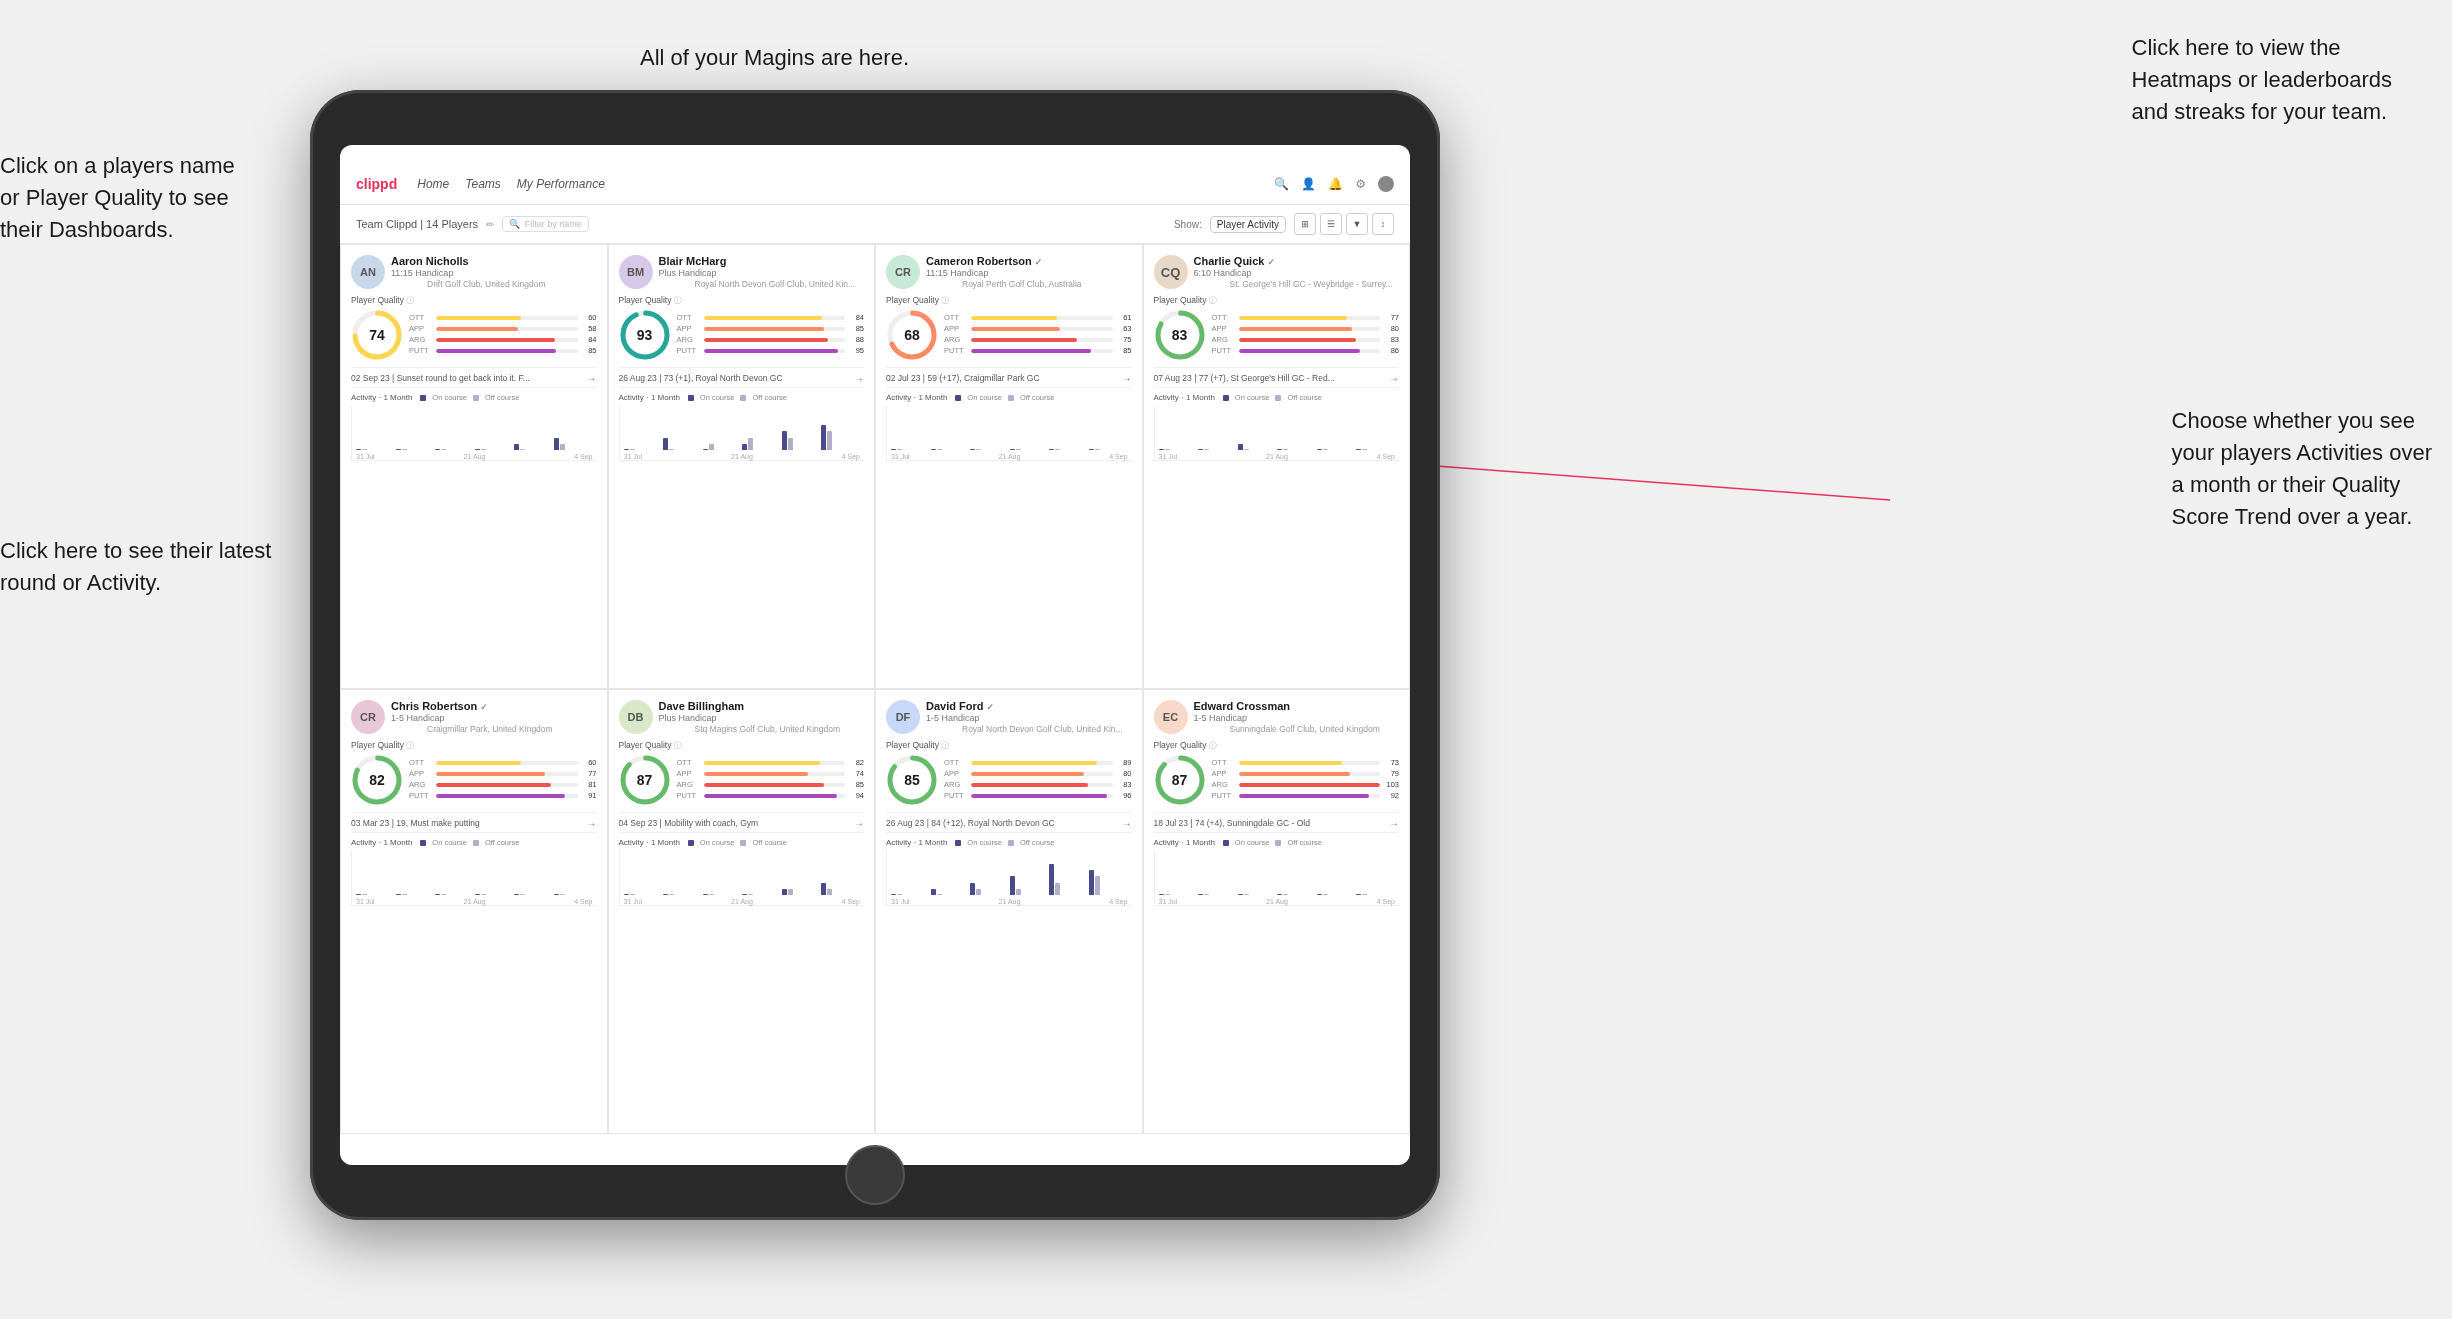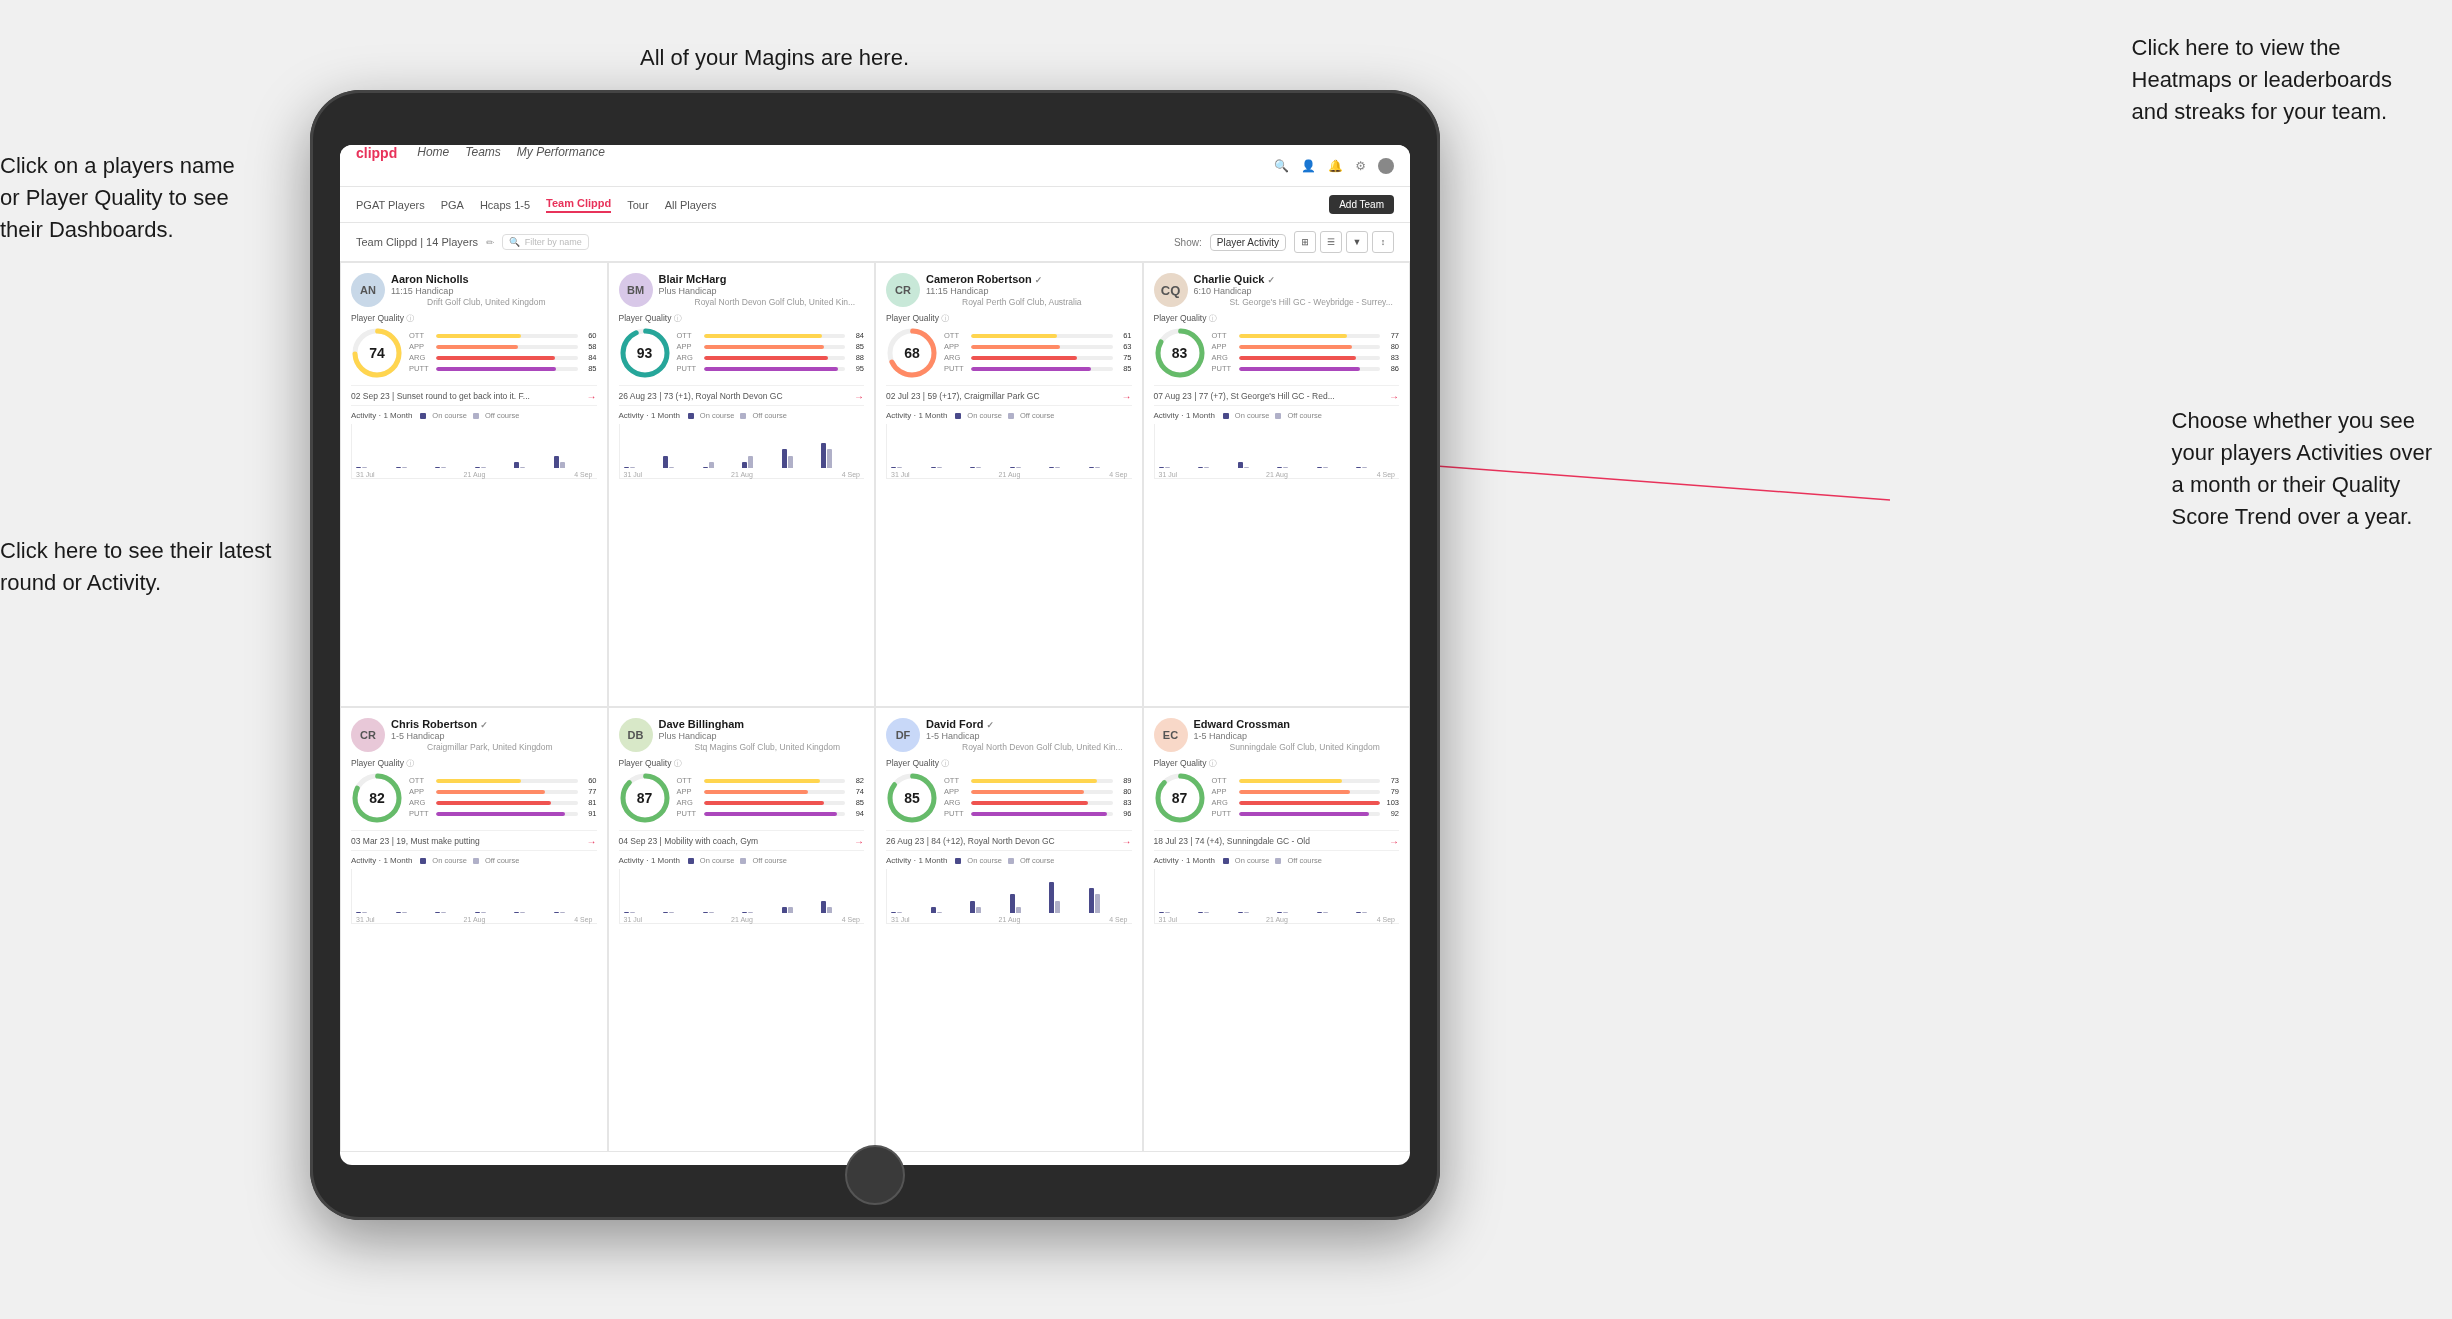--- a/index.html
+++ b/index.html
@@ -43,25 +43,27 @@
       width: 60px;
       height: 60px;
       border-radius: 50%;
       background: #3a3a3a;
       border: 2px solid #555;
     }
 
     
     .nav-bar {
       display: flex;
+      align-items: center;
       padding: 0 16px;
       height: 42px;
       background: #fff;
       border-bottom: 1px solid #e5e5e5;
       gap: 20px;
+      margin-top: 18px;
     }
 
     .nav-logo {
       color: #e8325a;
       font-weight: 700;
       font-size: 14px;
     }
 
     .nav-links {
       display: flex;
@@ -446,29 +448,20 @@
       </div>
       <div class="nav-right">
         <span style="font-size:12px; color:#888;">🔍</span>
         <span style="font-size:12px; color:#888;">👤</span>
         <span style="font-size:12px; color:#888;">🔔</span>
         <span style="font-size:12px; color:#888;">⚙</span>
         <div class="nav-icon"></div>
       </div>
     </div>
 
-    <div class="sub-tabs">
-      <span>PGAT Players</span>
-      <span>PGA</span>
-      <span>Hcaps 1-5</span>
-      <span class="sub-tab-active">Team Clippd</span>
-      <span>Tour</span>
-      <span>All Players</span>
-      <div class="add-team-btn">Add Team</div>
-    </div>
 
     <div class="team-header">
       <span>Team Clippd | 14 Players</span>
       <span style="color:#999; font-size:10px;">✏</span>
       <div style="display:flex; align-items:center; border:1px solid #ddd; border-radius:4px; padding:2px 6px; gap:4px;">
         <span style="color:#bbb; font-size:9px;">🔍</span>
         <span style="font-size:9px; color:#bbb;">Filter by name</span>
       </div>
       <div class="team-header-right">
         <span class="show-label">Show:</span>

